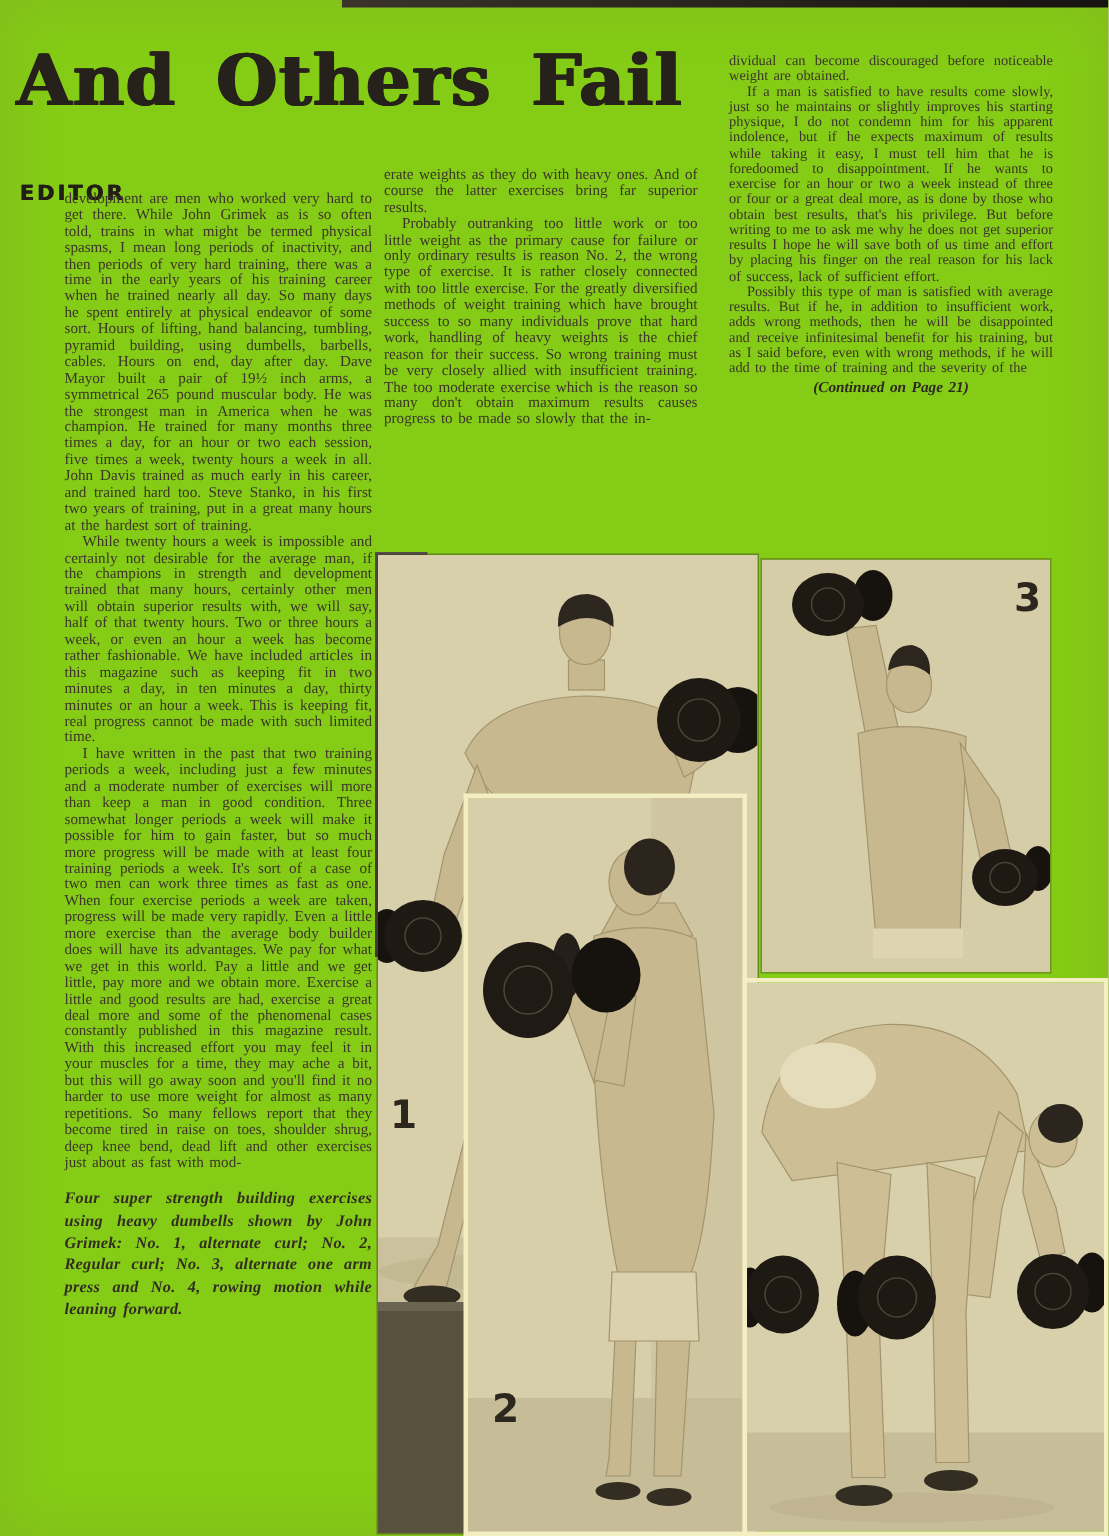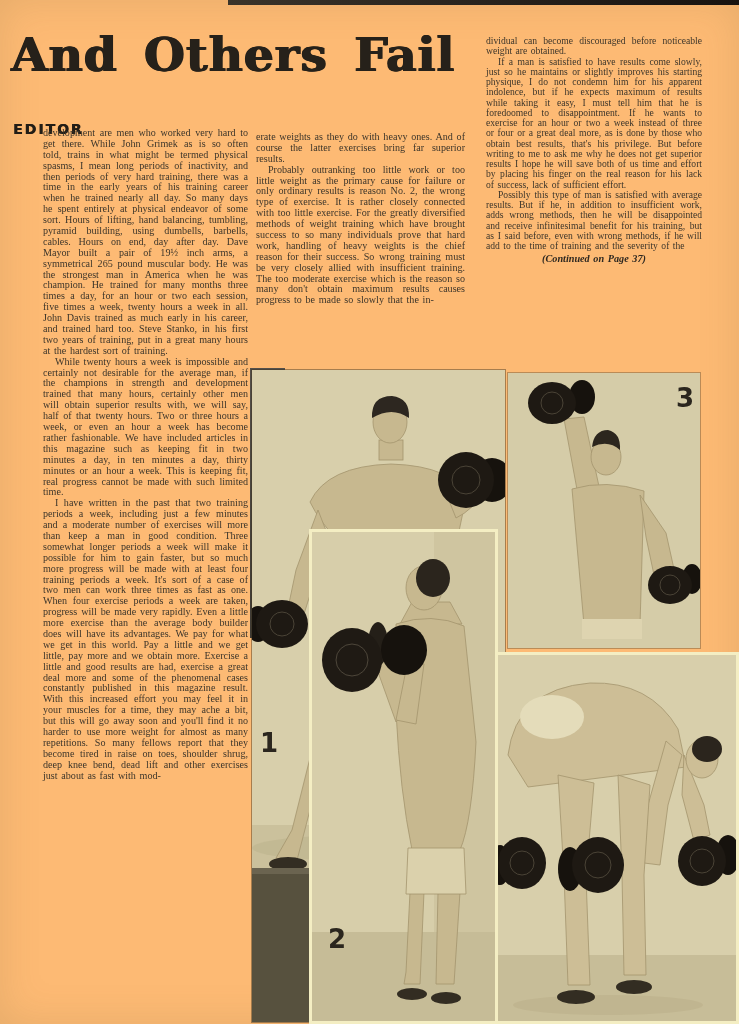--- a/index.html
+++ b/index.html
@@ -1,32 +1,32 @@
 <!DOCTYPE html>
 <html><head>
 <meta charset="utf-8">
 <style>
   html,body{margin:0;padding:0;background:#d8d2ae;}
-  .page{position:relative;width:739px;height:1024px;background:#fdba74;overflow:hidden;
+  .page{position:relative;width:739px;height:1024px;background:#84cc16;overflow:hidden;
         font-family:"Liberation Serif",serif;color:#3c352a;
         box-shadow:inset 0 0 40px rgba(120,105,60,.18);}
   .topbar{position:absolute;left:228px;top:0;width:511px;height:5px;
           background:linear-gradient(90deg,#3a342a,#171310);}
   .title{position:absolute;left:11px;top:30px;width:460px;
          font-family:"DejaVu Serif",serif;font-weight:bold;font-size:47px;line-height:1.05;
          color:#26211a;letter-spacing:1px;word-spacing:9px;
          text-shadow:1px 0 0 #26211a,-0.6px 0 0 #26211a;}
   .byline{position:absolute;left:13px;top:97px;font-family:"DejaVu Sans",sans-serif;
           font-weight:bold;font-size:14px;letter-spacing:2px;color:#221d16;
           text-shadow:.5px 0 0 #221d16;margin-top:24px;}
   .col{position:absolute;text-align:justify;}
   .col p{margin:0;}
   .col p.indent{text-indent:12px;font-family:Liberation Serif, serif;}
   #col1{left:43px;top:128px;width:205px;font-size:10.1px;line-height:1.08;word-spacing:1.2px;}
-  #col2{left:256px;top:132px;width:209px;font-size:10.1px;line-height:1.08;word-spacing:1.2px;}
+  #col2{left:256px;top:112px;width:209px;font-size:10.1px;line-height:1.08;word-spacing:1.2px;}
   #col3{left:486px;top:36px;width:216px;font-size:9.6px;line-height:1.07;word-spacing:1.1px;}
   .caption{margin-top:11px;font-weight:bold;font-style:italic;font-size:10.8px;
            line-height:1.36;letter-spacing:.2px;color:#322c22;}
   .continued{margin-top:3px;text-align:center;font-weight:bold;font-style:italic;
              font-size:10.2px;color:#2e2820;}
   
   .collage{position:absolute;left:250px;top:368px;width:489px;height:656px;}
   .photo{position:absolute;overflow:hidden;}
   .photo svg{display:block;width:100%;height:100%;}
   #photo1{left:2px;top:2px;width:253px;height:652px;z-index:1;
@@ -48,36 +48,37 @@
   <div class="topbar"></div>
   <div class="title">And Others Fail</div>
   <div class="byline">EDITOR</div>
 
   <div id="col1" class="col">
     <div>
         <p class="para">development are men who worked very hard to get there. While John Grimek as is so often told, trains in what might be termed physical spasms, I mean long periods of inactivity, and then periods of very hard training, there was a time in the early years of his training career when he trained nearly all day. So many days he spent entirely at physical endeavor of some sort. Hours of lifting, hand balancing, tumbling, pyramid building, using dumbells, barbells, cables. Hours on end, day after day. Dave Mayor built a pair of 19½ inch arms, a symmetrical 265 pound muscular body. He was the strongest man in America when he was champion. He trained for many months three times a day, for an hour or two each session, five times a week, twenty hours a week in all. John Davis trained as much early in his career, and trained hard too. Steve Stanko, in his first two years of training, put in a great many hours at the hardest sort of training.</p>
         <p class="para indent">While twenty hours a week is impossible and certainly not desirable for the average man, if the champions in strength and development trained that many hours, certainly other men will obtain superior results with, we will say, half of that twenty hours. Two or three hours a week, or even an hour a week has become rather fashionable. We have included articles in this magazine such as keeping fit in two minutes a day, in ten minutes a day, thirty minutes or an hour a week. This is keeping fit, real progress cannot be made with such limited time.</p>
         <p class="para indent">I have written in the past that two training periods a week, including just a few minutes and a moderate number of exercises will more than keep a man in good condition. Three somewhat longer periods a week will make it possible for him to gain faster, but so much more progress will be made with at least four training periods a week. It's sort of a case of two men can work three times as fast as one. When four exercise periods a week are taken, progress will be made very rapidly. Even a little more exercise than the average body builder does will have its advantages. We pay for what we get in this world. Pay a little and we get little, pay more and we obtain more. Exercise a little and good results are had, exercise a great deal more and some of the phenomenal cases constantly published in this magazine result. With this increased effort you may feel it in your muscles for a time, they may ache a bit, but this will go away soon and you'll find it no harder to use more weight for almost as many repetitions. So many fellows report that they become tired in raise on toes, shoulder shrug, deep knee bend, dead lift and other exercises just about as fast with mod-</p>
       </div>
+    <div class="caption">Four super strength building exercises using heavy dumbells shown by John Grimek: No. 1, alternate curl; No. 2, Regular curl; No. 3, alternate one arm press and No. 4, rowing motion while leaning forward.</div>
   </div>
 
   <div id="col2" class="col">
     <div>
         <p class="para">erate weights as they do with heavy ones. And of course the latter exercises bring far superior results.</p>
         <p class="para indent">Probably outranking too little work or too little weight as the primary cause for failure or only ordinary results is reason No. 2, the wrong type of exercise. It is rather closely connected with too little exercise. For the greatly diversified methods of weight training which have brought success to so many individuals prove that hard work, handling of heavy weights is the chief reason for their success. So wrong training must be very closely allied with insufficient training. The too moderate exercise which is the reason so many don't obtain maximum results causes progress to be made so slowly that the in-</p>
       </div>
   </div>
 
   <div id="col3" class="col">
     <div>
         <p class="para">dividual can become discouraged before noticeable weight are obtained.</p>
         <p class="para indent">If a man is satisfied to have results come slowly, just so he maintains or slightly improves his starting physique, I do not condemn him for his apparent indolence, but if he expects maximum of results while taking it easy, I must tell him that he is foredoomed to disappointment. If he wants to exercise for an hour or two a week instead of three or four or a great deal more, as is done by those who obtain best results, that's his privilege. But before writing to me to ask me why he does not get superior results I hope he will save both of us time and effort by placing his finger on the real reason for his lack of success, lack of sufficient effort.</p>
         <p class="para indent">Possibly this type of man is satisfied with average results. But if he, in addition to insufficient work, adds wrong methods, then he will be disappointed and receive infinitesimal benefit for his training, but as I said before, even with wrong methods, if he will add to the time of training and the severity of the</p>
       </div>
-    <div class="continued">(Continued on Page 37)</div>
+    <div class="continued">(Continued on Page 21)</div>
   </div>
 
   <div class="collage">
 
     <div id="photo1" class="photo">
       <svg viewBox="0 0 253 652" preserveAspectRatio="none">
         <rect width="253" height="652" fill="#d8cfab"></rect>
         <rect y="455" width="253" height="197" fill="#cbc19c"></rect>
         <ellipse cx="110" cy="478" rx="110" ry="13" fill="#bcb28d" opacity=".55"></ellipse>
         <g fill="#c7b88f" stroke="#a3946d" stroke-width=".8">

